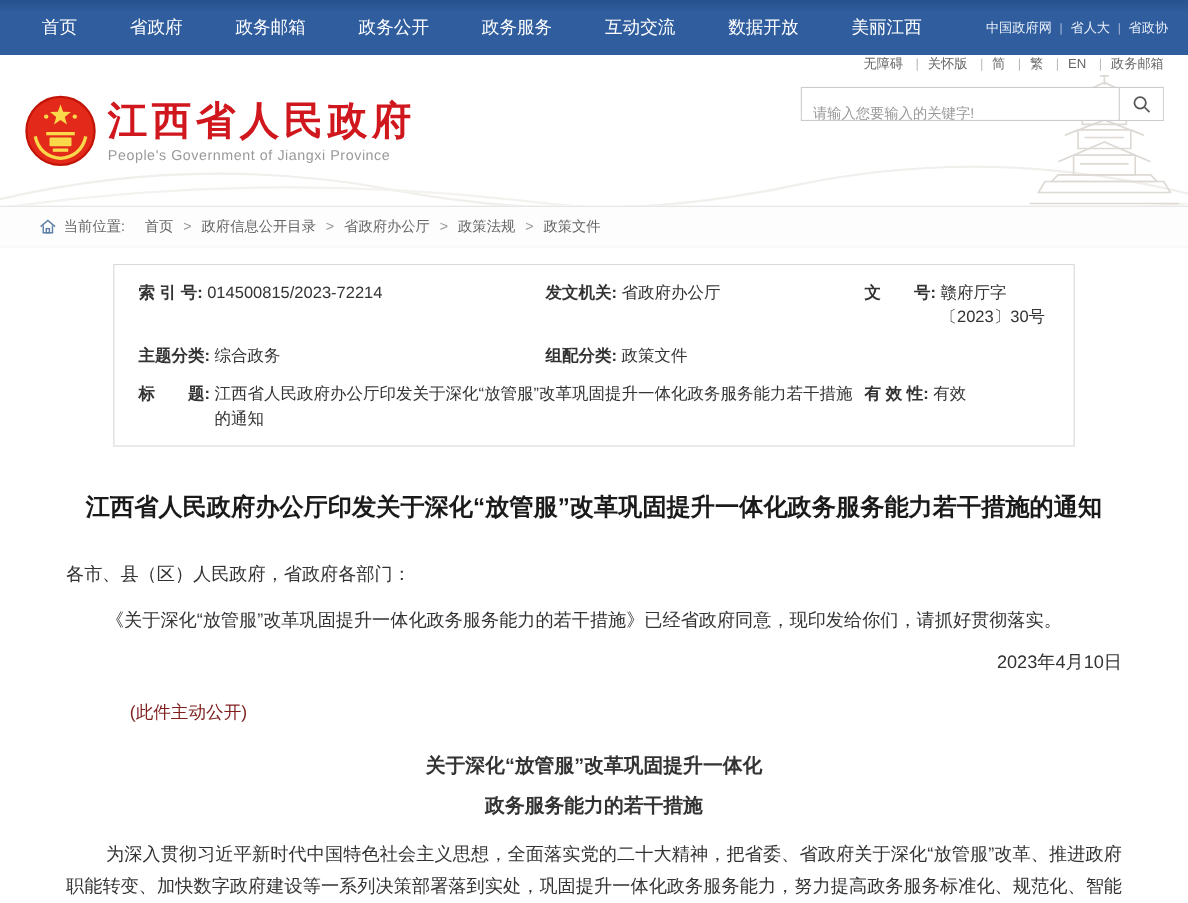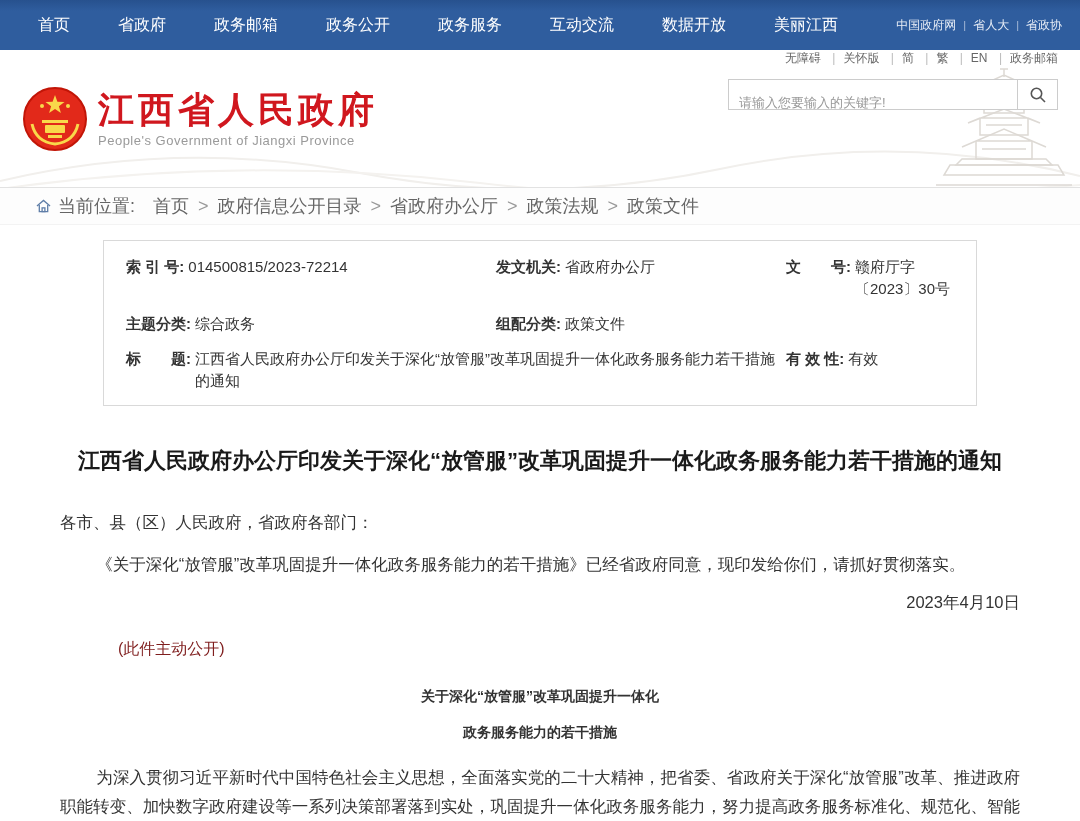--- a/index.html
+++ b/index.html
@@ -41,21 +41,21 @@
     flex:1; border:none; outline:none; padding:0 10px; font-size:13px; color:#333;
     font-family:"Liberation Sans", sans-serif; background:transparent;margin-top:16px;
   }
   .search-box input::placeholder { color:#999; }
   .search-btn { width:40px; border:none; border-left:1px solid #ccc; background:#fff; cursor:pointer;
     display:flex; align-items:center; justify-content:center; }
 
   
   .breadcrumb {
     height:37px; display:flex; align-items:center; padding:0 0 0 36px;
-    font-size:18px; color:#666; background:#fdfdfd; border-bottom:1px solid #f3f3f3;
+    font-size:13px; color:#666; background:#fdfdfd; border-bottom:1px solid #f3f3f3;
   }
   .bc-home-icon { width:15px; height:14px; margin-right:7px; }
   .bc-label { margin-right:18px; color:#666; }
   .breadcrumb a { color:#666; text-decoration:none; cursor:pointer; }
   .breadcrumb a + a::before { content:">"; color:#999; margin:0 9px; }
 
   
   .main { padding:15px 60px 0 60px; }
 
   .meta-table {
@@ -69,21 +69,21 @@
   .cell .value { color:#333; }
 
   .doc-title {
     margin:32px auto 0; max-width:940px; text-align:center;
     font-size:22px; font-weight:bold; color:#1a1a1a; line-height:46px;
   }
   .salutation { margin-top:24px; font-size:16.5px; line-height:29px; color:#333; }
   .para { margin-top:13px; font-size:16.5px; line-height:29px; color:#333; text-indent:2.2em; text-align:justify; }
   .doc-date { margin-top:9px; font-size:16.5px; line-height:29px; color:#333; text-align:right; }
   .doc-note { margin-top:17px; font-size:16px; line-height:29px; color:#7f1d1d; padding-left:58px; }
-  .subtitle { margin-top:15px; text-align:center; font-size:14px; font-weight:bold; color:#333; line-height:36px; }
+  .subtitle { margin-top:15px; text-align:center; font-size:18px; font-weight:bold; color:#333; line-height:36px; }
 </style>
 </head>
 <body>
 
 <div class="page">
 
   <nav class="topnav">
     <div class="nav-items">
       <a class="nav-item">首页</a>
       <a class="nav-item">省政府</a>

